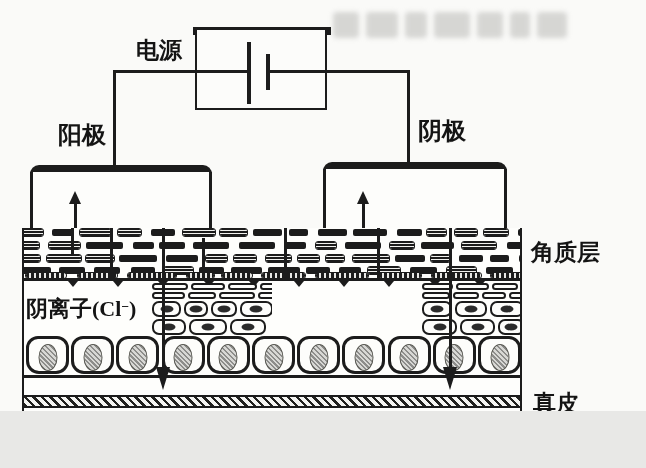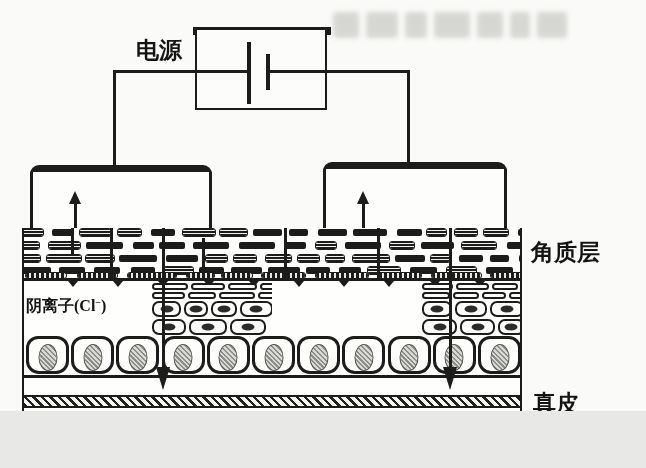--- a/index.html
+++ b/index.html
@@ -63,20 +63,22 @@
   <div id="battery-box" class="abs"></div>
   <div class="abs ink" style="left:247px;top:42px;width:4px;height:62px;"></div>
   <div class="abs ink" style="left:266px;top:54px;width:4px;height:36px;"></div>
   <div class="lbl" style="left:136px;top:38px;"><span>电源</span></div>
 
   <div class="abs wire" style="left:113px;top:70px;width:135px;height:3px;"></div>
   <div class="abs wire" style="left:113px;top:70px;width:3px;height:97px;"></div>
   <div class="abs wire" style="left:270px;top:70px;width:140px;height:3px;"></div>
   <div class="abs wire" style="left:407px;top:70px;width:3px;height:94px;"></div>
 
+  <div class="lbl" style="left:58px;top:122px;font-size:24px;"><span>阳极</span></div>
+  <div class="lbl" style="left:418px;top:118px;font-size:24px;"><span>阴极</span></div>
 
   <div class="abs electrode-cap" style="left:30px;top:165px;width:182px;height:10px;"></div>
   <div class="abs electrode-body" style="left:30px;top:172px;width:182px;height:56px;"></div>
   <div class="abs electrode-cap" style="left:323px;top:162px;width:184px;height:10px;"></div>
   <div class="abs electrode-body" style="left:323px;top:169px;width:184px;height:59px;"></div>
 
   <div class="arrow-shaft-up" style="left:74px;top:202px;height:27px;"></div>
   <div class="arrow-head-up" style="left:69px;top:191px;"></div>
   <div class="arrow-shaft-up" style="left:362px;top:202px;height:27px;"></div>
   <div class="arrow-head-up" style="left:357px;top:191px;"></div>
@@ -261,21 +263,21 @@
         <div class="nucleus-big"></div>
       </div>
       <div class="bigcell" style="left: 408.8px; top: 108px; width: 43px; height: 38px;">
         <div class="nucleus-big"></div>
       </div>
       <div class="bigcell" style="left: 454px; top: 108px; width: 43px; height: 38px;">
         <div class="nucleus-big"></div>
       </div>
     </div>
 
-  <div class="lbl" style="left:26px;top:297px;font-size:16px;"><span>阴离子(Cl</span><sup>−</sup><span>)</span></div>
+  <div class="lbl" style="left:26px;top:297px;font-size:22px;"><span>阴离子(Cl</span><sup>−</sup><span>)</span></div>
 
   <div class="arrow-shaft" style="left:161.5px;top:228px;height:142px;"></div>
   <div class="arrow-head-down" style="left:156px;top:367px;"></div>
   <div class="arrow-shaft" style="left:448.5px;top:228px;height:142px;"></div>
   <div class="arrow-head-down" style="left:443px;top:367px;"></div>
 
   <div class="lbl" style="left:531px;top:240px;"><span>角质层</span></div>
   <div class="lbl" style="left:533px;top:391px;"><span>真皮</span></div>
 
 </div>

